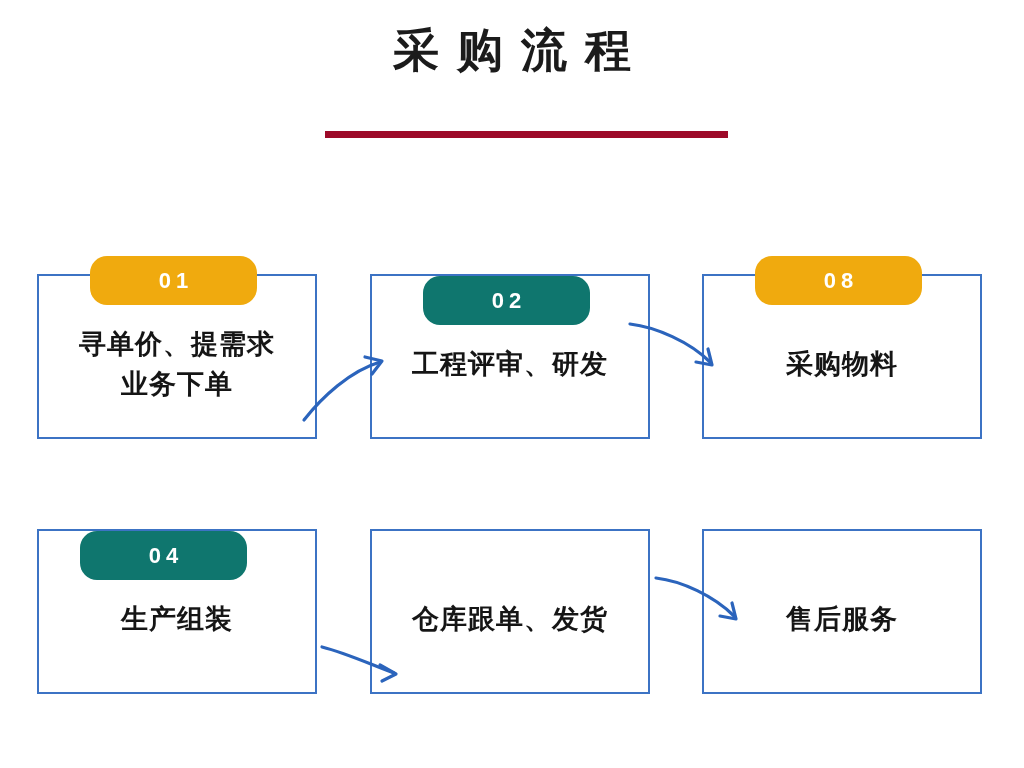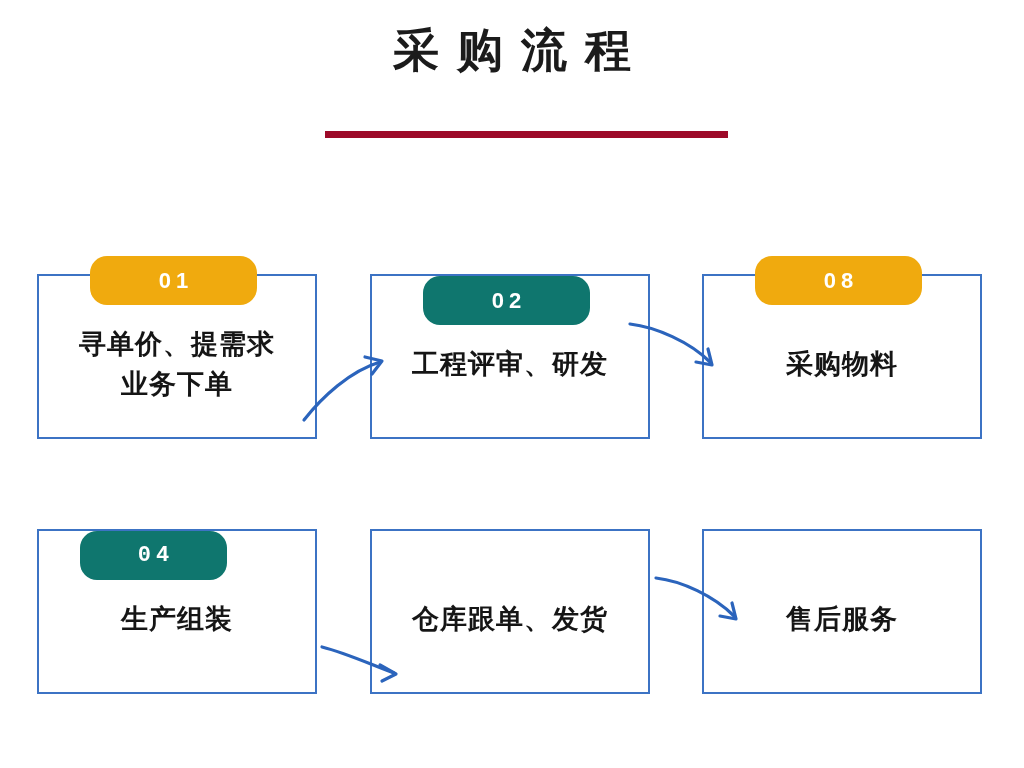--- a/index.html
+++ b/index.html
@@ -126,21 +126,21 @@
   }
   .step-label .ln { display: block; white-space: nowrap; }
 
   
   .r1 { top: 256px; }
   .r2 { top: 511px; }
   .c1 { left: 37px; }
   .c2 { left: 370px; }
   .c3 { left: 702px; }
   
-  .r2 .step-badge { left: 43px; width: 147px; font-family: Liberation Mono, monospace; }
+  .r2 .step-badge { left: 43px; width: 167px; }
 
   
   .arrow-svg {
     position: absolute;
     overflow: visible;
     pointer-events: none;
   }
   .arrow-path {
     fill: none;
     stroke: #2b64bc;

